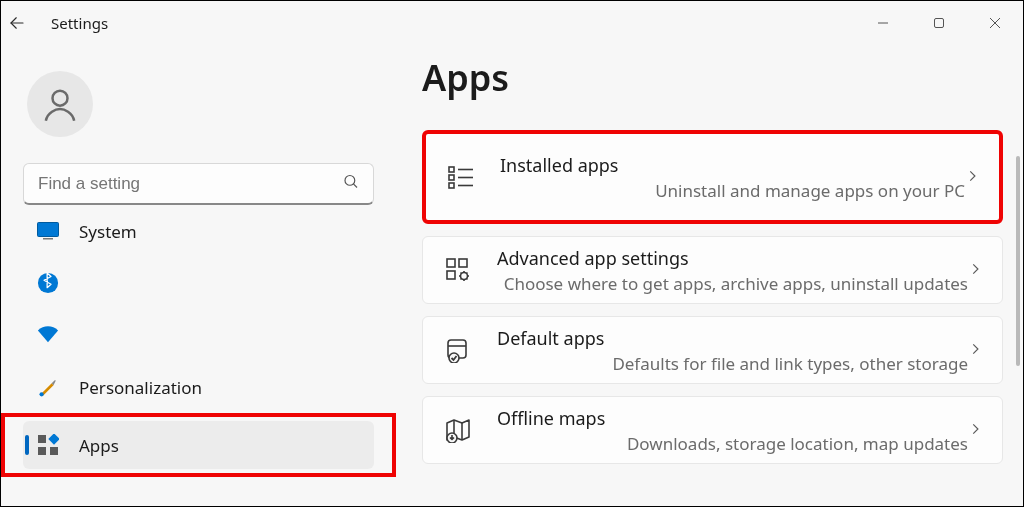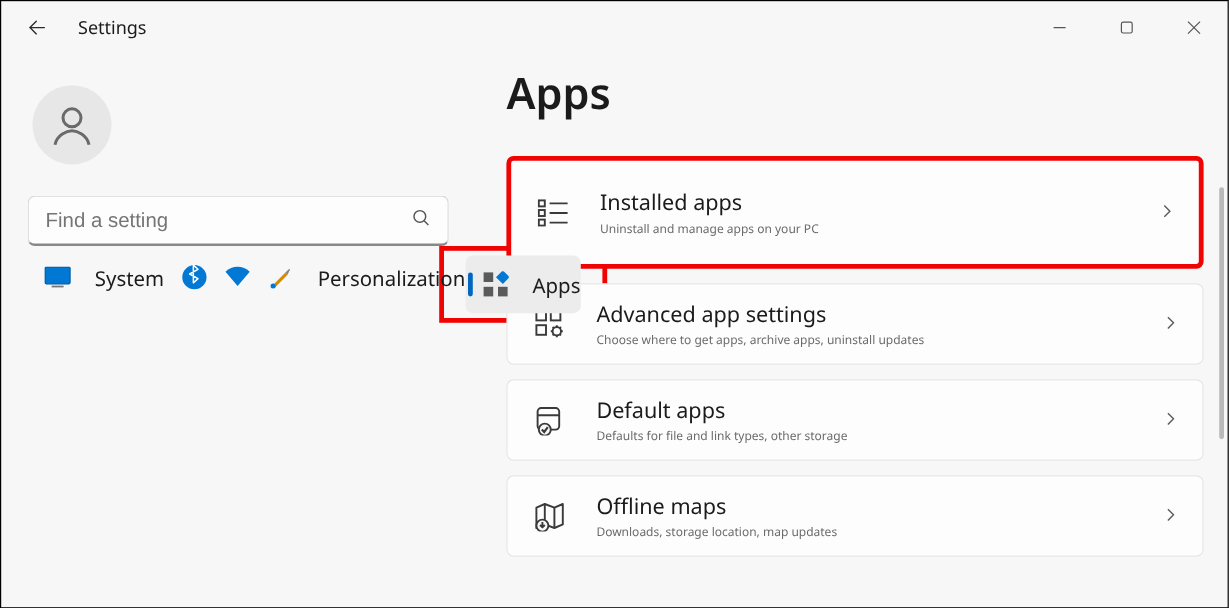--- a/index.html
+++ b/index.html
@@ -10,21 +10,21 @@
     width: 1024px;
     height: 507px;
     overflow: hidden;
     color: #1b1b1b;
     border: 1px solid #000;
   }
   .titlebar {
     height: 44px;
     display: flex;
     align-items: center;
-    padding-left: 20px;
+    padding-left: 6px;
   }
   .back-arrow {
     width: 20px; height: 20px;
     display: flex; align-items: center; justify-content: center;
     margin-right: 24px;
     cursor: pointer;
   }
   .app-title {
     font-size: 15px;
   }
@@ -78,21 +78,21 @@
     outline: none;
   }
   .search-icon {
     position: absolute;
     right: 14px; top: 50%;
     transform: translateY(-50%);
     color: #555;
   }
   .nav-list {
     display: flex;
-    flex-direction: row;
+    flex-direction: column;
   }
   .nav-item {
     display: flex;
     align-items: center;
     gap: 20px;
     height: 48px;
     padding-left: 14px;
     border-radius: 6px;
     font-size: 17px;
     cursor: pointer;
@@ -158,22 +158,23 @@
     flex-shrink: 0;
   }
   .card-body {
     flex: 1;
   }
   .card-title {
     font-size: 18px;
     margin-bottom: 2px;
   }
   .card-sub {
-    font-size: 10px;
+    font-size: 17px;
     color: #6b6b6b;
+    text-align: right;
   }
   .chevron {
     color: #666;
     flex-shrink: 0;
   }
   .scrollbar-track {
     position: absolute;
     right: 4px;
     top: 156px;
     width: 4px;

